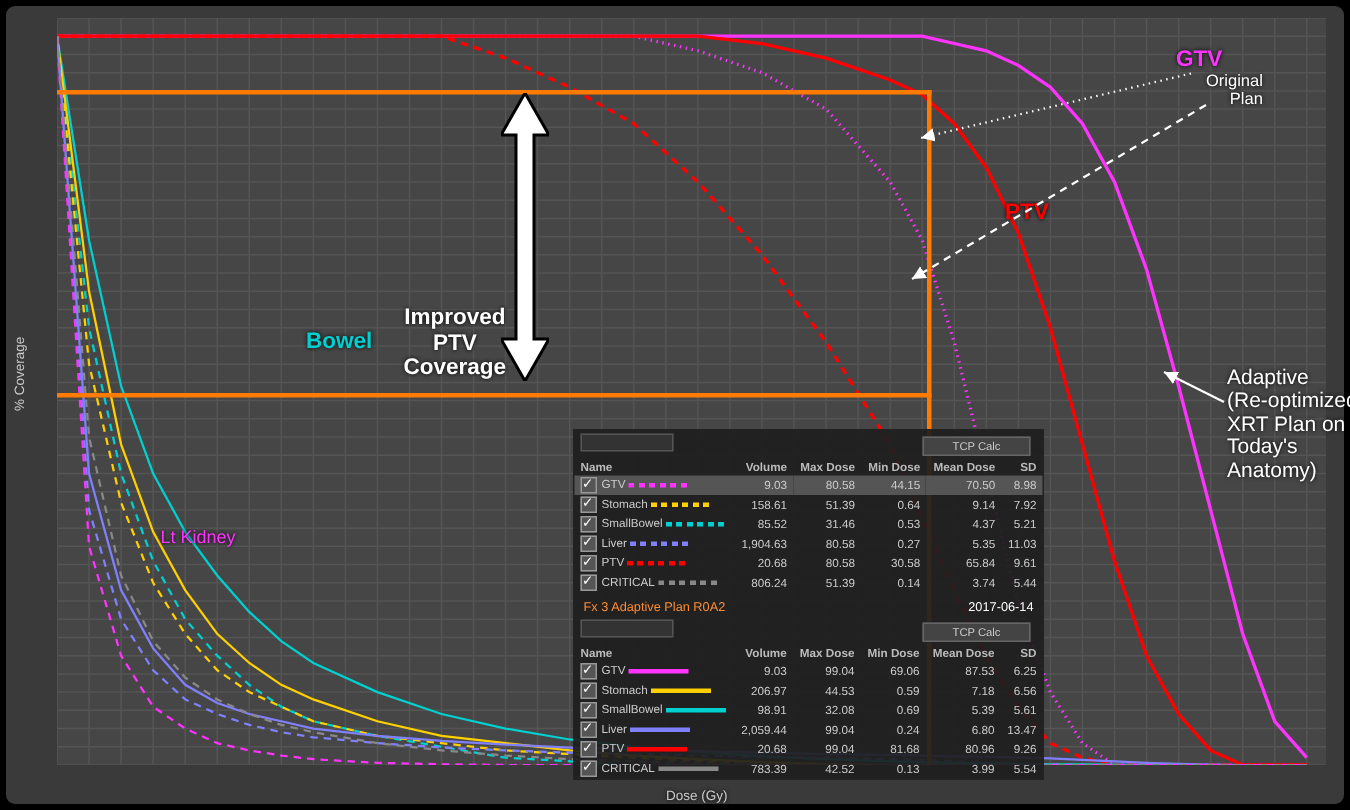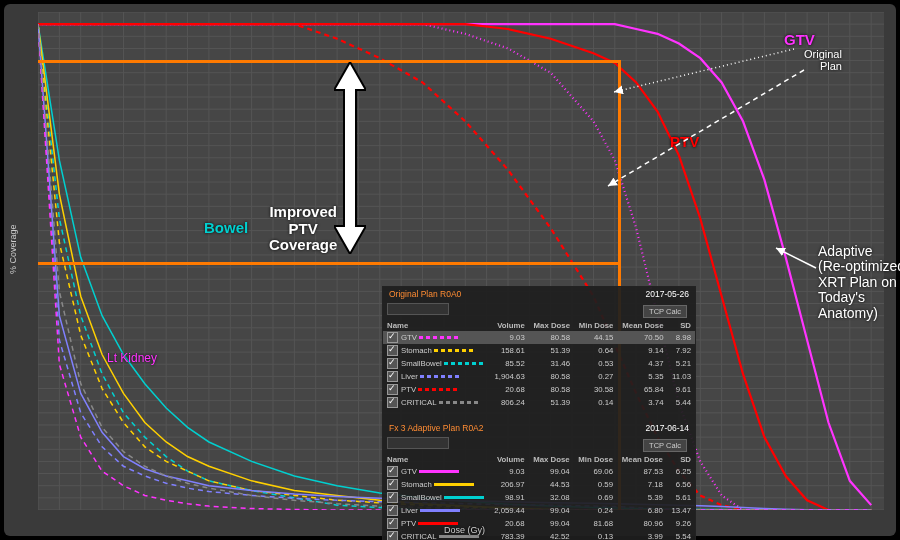--- a/index.html
+++ b/index.html
@@ -25,21 +25,21 @@
   #panel .sub{color:#fff}
   #panel table{width:100%;border-collapse:collapse;font-size:7.8px}
   #panel th{color:#bbb;font-weight:bold;text-align:right;padding:1px 4px}
   #panel th:first-child{text-align:left}
   #panel td{text-align:right;padding:1px 4px}
   #panel td.first{text-align:left}
   #panel .row{height:13px}
   #panel .chk{display:inline-block;width:9px;height:9px;border:1px solid #999;background:#555;margin-right:3px;vertical-align:middle;position:relative}
   #panel .chk:after{content:"✓";position:absolute;left:0;top:-2px;font-size:9px;color:#fff}
   #panel .swatch{display:inline-block;width:40px;height:3px;vertical-align:middle;margin-left:2px}
-  #panel .tcp{float:right;background:#444;padding:1px 5px;margin:2px 4px;font-size:7.5px;border:1px solid #666}
+  #panel .tcp{float:right;background:#444;padding:1px 19px;margin:2px 4px;font-size:7.5px;border:1px solid #666}
   #panel .sel{background:#555}
   #panel .bar{height:14px;padding:2px 4px}
   #panel .dd{display:inline-block;background:#333;border:1px solid #555;min-width:60px;height:10px;vertical-align:middle}
 
   
   #arrow{position:absolute;left:330px;top:58px;width:32px;height:192px}
   #arrow svg{width:100%;height:100%}
 
   
   #ylab{position:absolute;left:4px;top:270px;transform:rotate(-90deg);transform-origin:left top;color:#ccc;font-size:9px}
@@ -266,24 +266,20 @@
         <marker id="ah" markerWidth="8" markerHeight="8" refX="6" refY="3" orient="auto">
             <path d="M0 0 L6 3 L0 6 Z" fill="#fff"></path>
           </marker>
       </defs>
       <line x1="790" y1="45" x2="610" y2="88" stroke="#fff" stroke-width="1.5" stroke-dasharray="1 3" marker-end="url(#ah)"></line>
       <line x1="800" y1="66" x2="604" y2="182" stroke="#fff" stroke-width="1.5" stroke-dasharray="5 4" marker-end="url(#ah)"></line>
       <line x1="812" y1="264" x2="772" y2="244" stroke="#fff" stroke-width="1.5" marker-end="url(#ah)"></line>
     </svg>
 
     <div id="panel">
-      <div class="hdr">
-          <span>Original Plan R0A0</span>
-          <span class="sub">2017-05-26</span>
-        </div>
       <div class="bar"><span class="dd"></span><span class="tcp">TCP Calc</span></div>
       <table>
           <thead>
             <tr id="th-a">
               <th>Name</th>
               <th>Volume</th>
               <th>Max Dose</th>
               <th>Min Dose</th>
               <th>Mean Dose</th>
               <th>SD</th>
@@ -333,21 +329,21 @@
             <tr class="row">
               <td class="first"><span class="chk"></span>CRITICAL<span class="swatch" style="background:#888;background:repeating-linear-gradient(90deg,#888 0 4px,transparent 4px 7px)"></span></td>
               <td>806.24</td>
               <td>51.39</td>
               <td>0.14</td>
               <td>3.74</td>
               <td>5.44</td>
             </tr>
           </tbody>
         </table>
-      <div class="hdr" style="margin-top:12px">
+      <div class="hdr" style="margin-top:2px">
           <span>Fx 3 Adaptive Plan R0A2</span>
           <span class="sub">2017-06-14</span>
         </div>
       <div class="bar"><span class="dd"></span><span class="tcp">TCP Calc</span></div>
       <table>
           <thead>
             <tr id="th-b">
               <th>Name</th>
               <th>Volume</th>
               <th>Max Dose</th>

